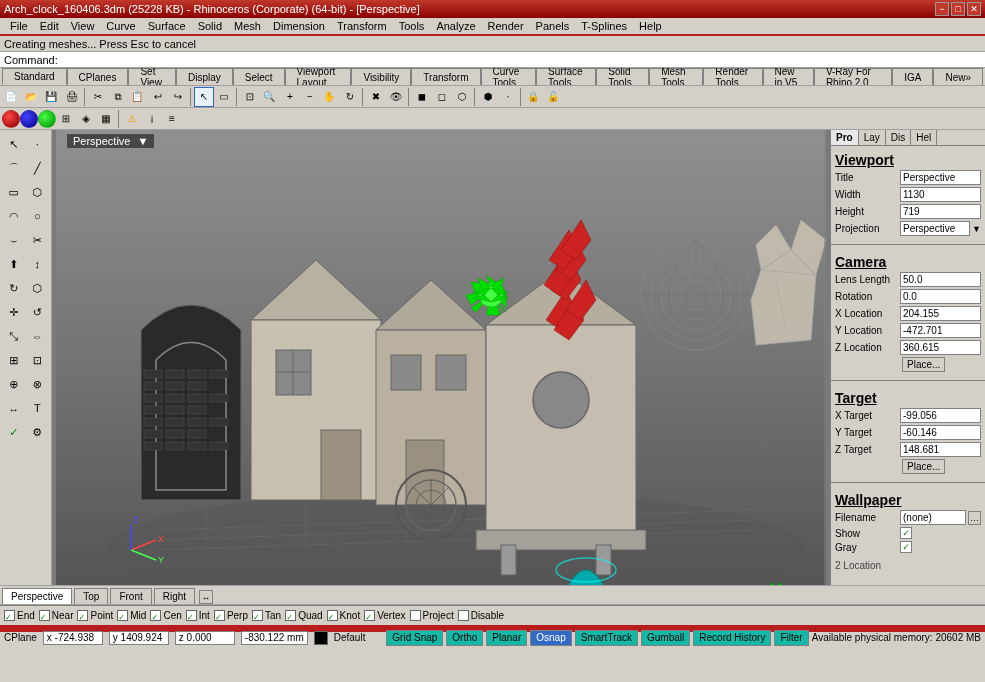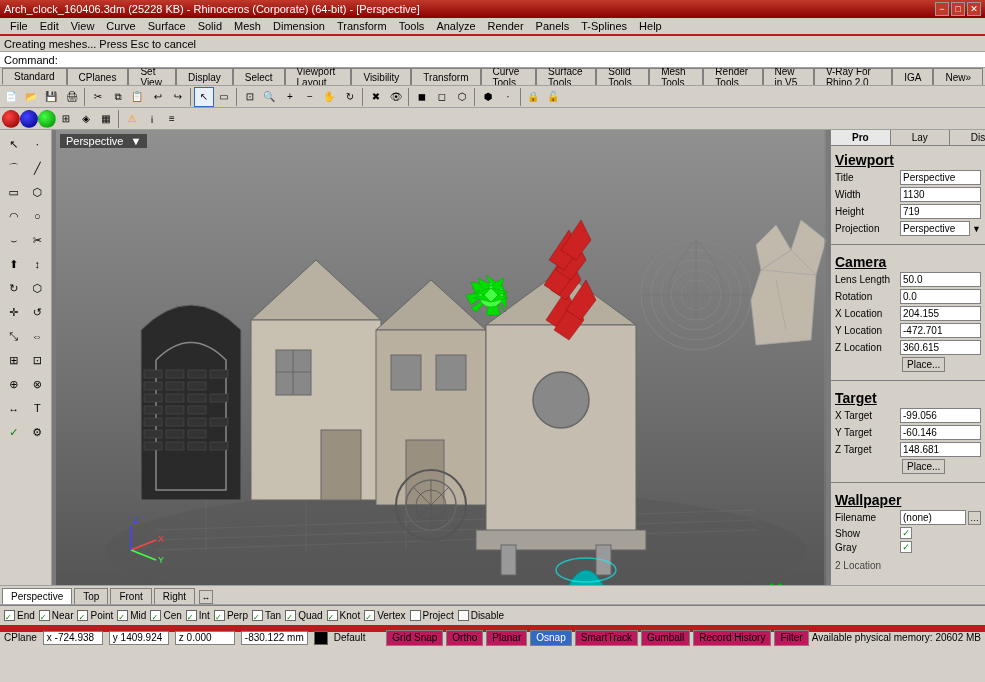--- a/index.html
+++ b/index.html
@@ -112,21 +112,21 @@
     
     #viewport-area {
       flex: 1;
       background: #7a7a7a;
       position: relative;
       overflow: hidden;
     }
     #viewport-label {
       position: absolute;
       top: 4px;
-      left: 8px;
+      left: 15px;
       background: rgba(0,0,0,0.5);
       color: white;
       padding: 1px 6px;
       font-size: 11px;
       z-index: 10;
     }
 
     
     #right-panel {
       width: 155px;
@@ -135,21 +135,21 @@
       flex-shrink: 0;
       font-size: 10px;
       overflow: hidden;
     }
     #right-panel-tabs {
       display: flex;
       background: #d4d0c8;
       border-bottom: 1px solid #808080;
     }
     .rpanel-tab {
-      padding: 2px 21px;
+      padding: 2px 5px;
       font-size: 10px;
       cursor: pointer;
       border-right: 1px solid #808080;
     }
     .rpanel-tab.active { background: #e8e8e8; font-weight: bold; }
     .rpanel-section { padding: 3px 4px; }
     .rpanel-section-title {
       font-weight: bold;
       font-size: 14px;
       margin: 3px 0 2px 0;
@@ -236,21 +236,21 @@
     .status-item {
       display: flex;
       align-items: center;
       gap: 2px;
       white-space: nowrap;
     }
     .status-cb { width: 11px; height: 11px; border: 1px solid #666; background: white; display: inline-block; }
     .status-cb.checked { background: white; }
     .status-check { font-size: 8px; color: green; }
     .status-btn {
-      background: #be185d;
+      background: #14b8a6;
       border: 1px solid #808080;
       padding: 1px 5px;
       font-size: 10px;
       cursor: pointer;
       height: 16px;
     }
     .status-btn.active { background: #316ac5; color: white; text-align: center; }
     .status-swatch { width: 14px; height: 14px; background: black; border: 1px solid #666; display: inline-block; }
 
     

